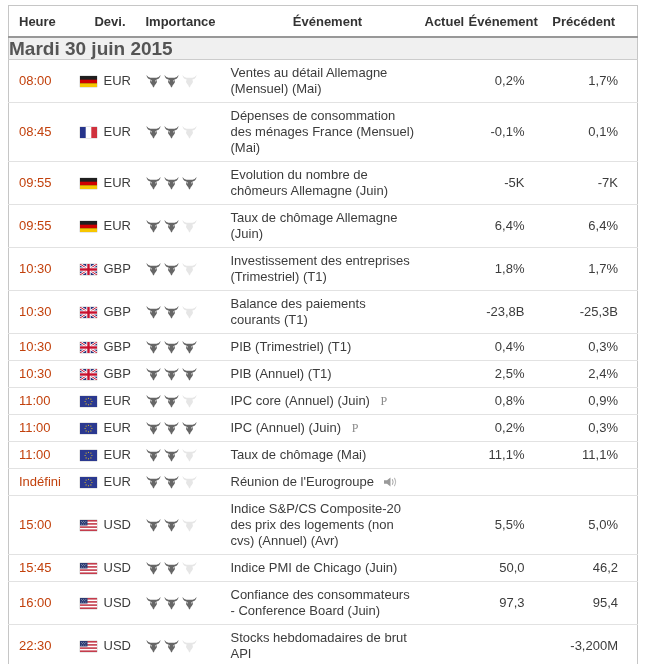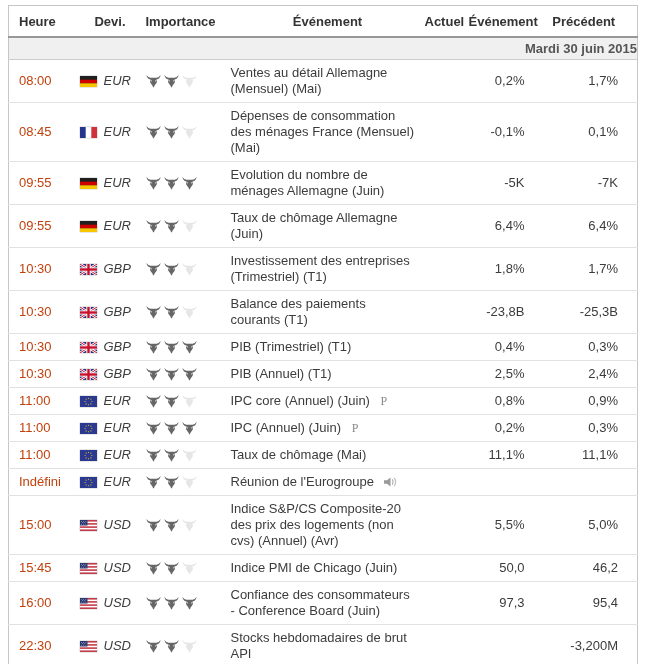--- a/index.html
+++ b/index.html
@@ -5,24 +5,24 @@
   html,body{margin:0;padding:0;background:#fff;}
   body{width:645px;height:664px;overflow:hidden;font-family:"Liberation Sans",sans-serif;}
   .cal-wrap{margin:5px 7px 0 8px;}
   table.cal{width:630px;border-collapse:collapse;table-layout:fixed;font-size:13px;color:#3c3c3c;border:1px solid #c6c6c6;}
   col.c-time{width:67px;} col.c-cur{width:65px;} col.c-imp{width:84px;}
   col.c-event{width:200px;} col.c-act{width:44px;} col.c-for{width:62px;} col.c-prev{width:107px;}
   thead th{font-weight:bold;color:#333;text-align:left;padding:8px 0 7px 0;border-bottom:2px solid #989898;font-size:13px;background:#fff;}
   th.h-time{padding-left:10px;margin-left:22px;} th.h-cur{padding-left:4px;text-align:center;} th.h-imp{padding-left:5px;} th.h-event{padding-left:6px;text-align:center;}
   th.h-num{text-align:center;padding-right:6px;}
   th.h-prev{text-align:center;}
-  tr.date-row td{background:#f0f0f0;color:#555;font-weight:bold;text-align:right;padding:3px 0;line-height:15px;border-bottom:1px solid #ccc;font-size:13px;}
+  tr.date-row td{background:#f0f0f0;color:#555;font-weight:bold;text-align:left;padding:3px 0;line-height:15px;border-bottom:1px solid #ccc;font-size:19px;}
   tbody td{border-bottom:1px solid #e2e2e2;padding:5px 0;line-height:16px;vertical-align:middle;}
   td.c-time{padding-left:10px;color:#c2410c;}
-  td.c-cur{padding-left:4px;white-space:nowrap;font-style:italic;}
+  td.c-cur{padding-left:4px;white-space:nowrap;}
   td.c-imp{padding-left:5px;white-space:nowrap;}
   td.c-event{padding-left:6px;padding-right:8px;}
   td.c-num{text-align:right;padding-right:6px;}
   td.c-prev{text-align:right;padding-right:19px;}
   .flag{display:inline-block;line-height:0;vertical-align:-2px;box-shadow:0 0 1px rgba(0,0,0,.55);}
   .cur-code{margin-left:7px;}
   .bull{display:inline-block;margin-right:3px;line-height:0;vertical-align:middle;}
   .bull svg path{fill:#666;}
   .bull.off svg path{fill:#e6e6e6;}
   .bull.off svg circle{opacity:0;}
@@ -135,21 +135,21 @@
               </svg></span><span class="bull"><svg width="15" height="13" viewBox="0 0 14 12">
                 <path d="M0.4 0 Q0.9 3.3 3.4 3.9 L4.3 4.05 Q3.1 6.3 4.7 8 Q6.3 9.6 6.6 11.4 L7.4 11.4 Q7.7 9.6 9.3 8 Q10.9 6.3 9.7 4.05 L10.6 3.9 Q13.1 3.3 13.6 0 Q11.9 2.4 9.9 2.6 L4.1 2.6 Q2.1 2.4 0.4 0 Z"></path>
                 <circle cx="4.9" cy="5.4" r="0.55" fill="#fff"></circle>
                 <circle cx="9.1" cy="5.4" r="0.55" fill="#fff"></circle>
               </svg></span><span class="bull"><svg width="15" height="13" viewBox="0 0 14 12">
                 <path d="M0.4 0 Q0.9 3.3 3.4 3.9 L4.3 4.05 Q3.1 6.3 4.7 8 Q6.3 9.6 6.6 11.4 L7.4 11.4 Q7.7 9.6 9.3 8 Q10.9 6.3 9.7 4.05 L10.6 3.9 Q13.1 3.3 13.6 0 Q11.9 2.4 9.9 2.6 L4.1 2.6 Q2.1 2.4 0.4 0 Z"></path>
                 <circle cx="4.9" cy="5.4" r="0.55" fill="#fff"></circle>
                 <circle cx="9.1" cy="5.4" r="0.55" fill="#fff"></circle>
               </svg></span></td>
     <td class="c-event">
-      <span>Evolution du nombre de ménages Allemagne (Juin)</span>
+      <span>Evolution du nombre de chômeurs Allemagne (Juin)</span>
     </td>
     <td class="c-num"></td>
     <td class="c-num">-5K</td>
     <td class="c-prev">-7K</td>
   </tr>
 
   <tr class="event-row">
     <td class="c-time">09:55</td>
     <td class="c-cur">
       <span class="flag"><svg width="17" height="11">

